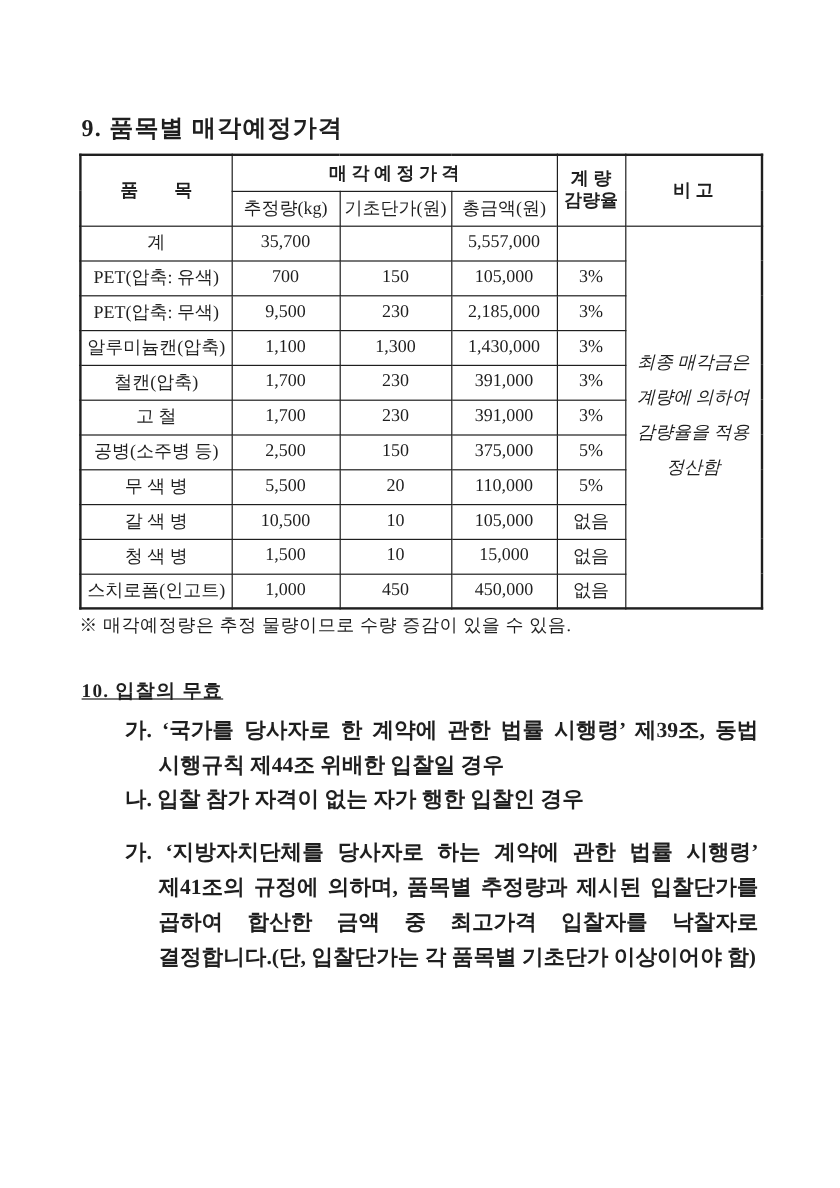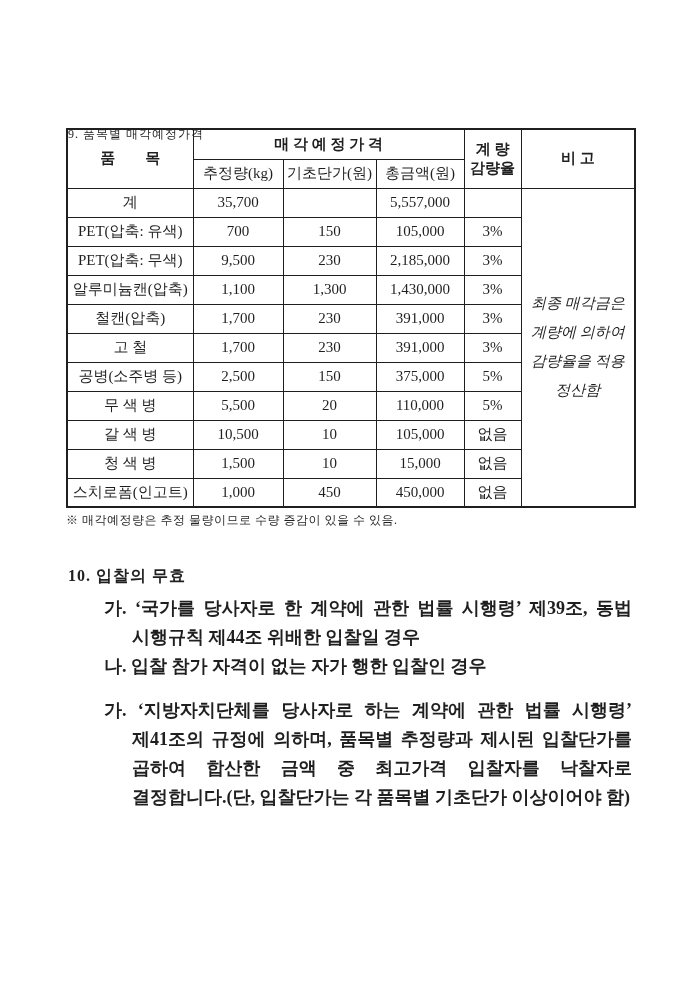--- a/index.html
+++ b/index.html
@@ -10,24 +10,23 @@
     height: 990px;
     background: #ffffff;
     font-family: "Liberation Serif", "DejaVu Serif", serif;
     color: #1f1f1f;
     overflow: hidden;
   }
   .doc-title {
     position: absolute;
     left: 68px;
     top: 93px;
-    font-size: 12px;
-    font-weight: normal;
+    font-size: 20px;
+    font-weight: bold;
     letter-spacing: 1px;
-    margin-top: 33px;
   }
   .price-table-wrap {
     position: absolute;
     left: 66px;
     top: 128px;
   }
   table.price-table {
     border-collapse: collapse;
     table-layout: fixed;
     width: 568px;
@@ -53,35 +52,36 @@
     line-height: 29px;
     white-space: normal;
     border-bottom-width: 2px;
     font-style: italic;
   }
   .rate-hdr div { line-height: 19px; text-align: center; }
   .footnote {
     position: absolute;
     left: 66px;
     top: 512px;
-    font-size: 12px;
+    font-size: 15px;
     letter-spacing: 0.5px;
   }
   .section {
     position: absolute;
     left: 68px;
     width: 564px;
   }
   .sec-10 { top: 566px; }
   .sec-11 { top: 696px; }
   .sec-heading {
     font-size: 16px;
     font-weight: bold;
     letter-spacing: 1px;
     margin-bottom: 7px;
+    text-decoration: underline;
   }
   .clause {
     margin-left: 36px;
     padding-left: 28px;
     text-indent: -28px;
     font-size: 18px;
     line-height: 29px;
     text-align: justify;
     word-break: keep-all;
     font-weight: bold;

